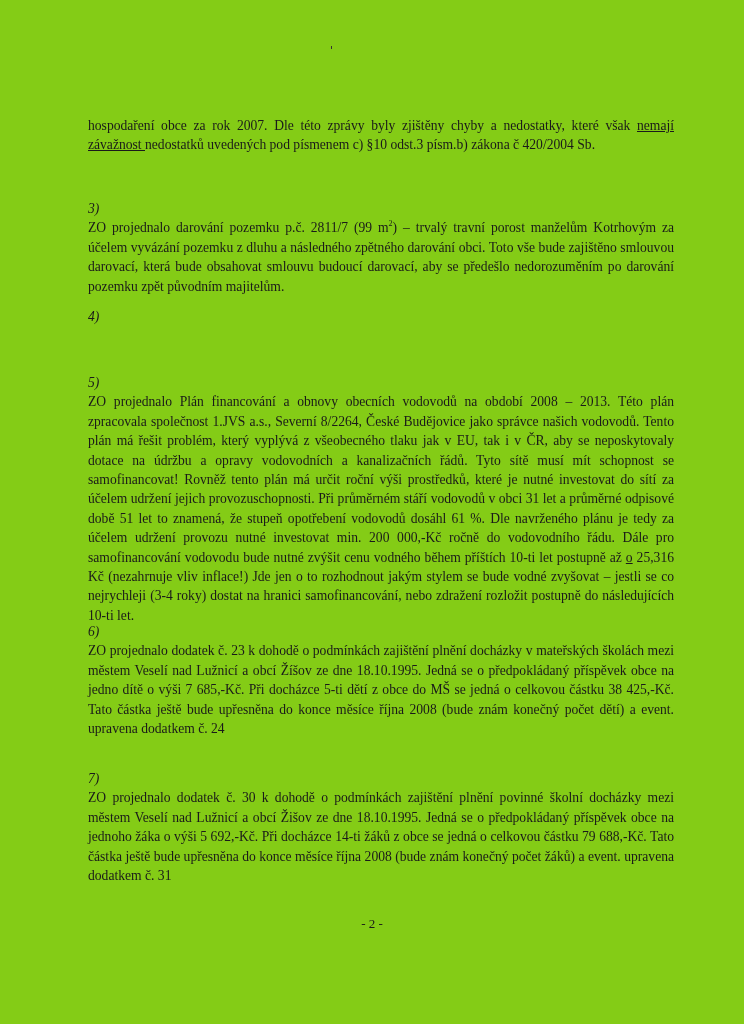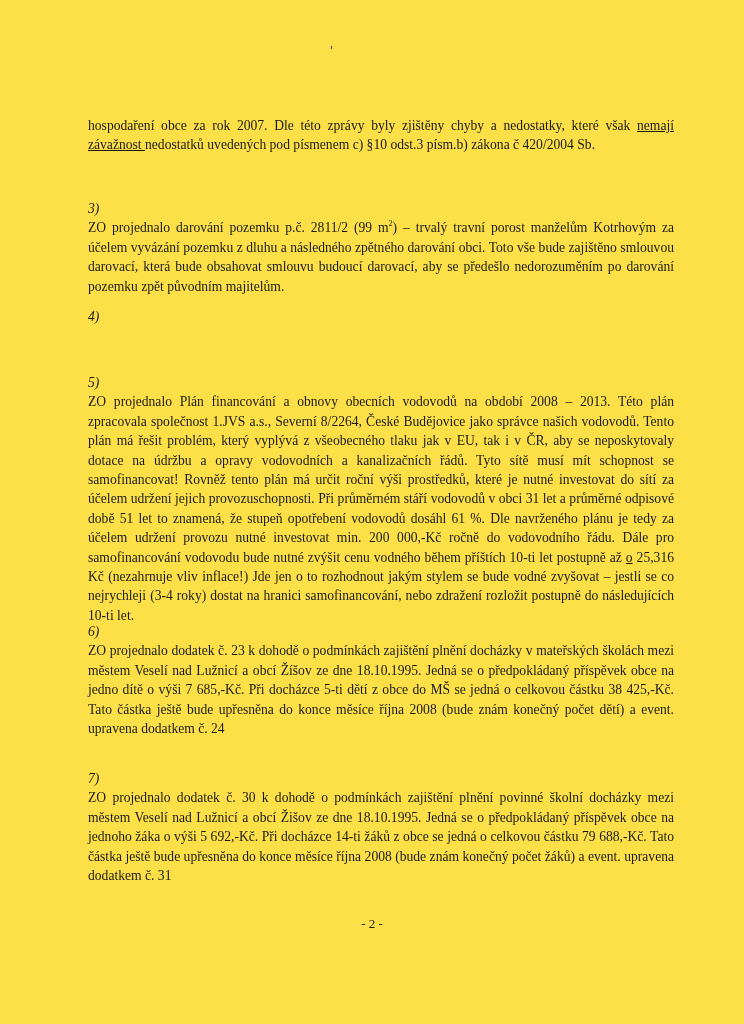--- a/index.html
+++ b/index.html
@@ -1,19 +1,19 @@
 <!DOCTYPE html>
 <html><head>
   <meta charset="utf-8">
   <style>
     html, body { margin: 0; padding: 0; background: #ffffff; }
     body { width: 744px; height: 1024px; position: relative; overflow: hidden; }
     .page {
       position: absolute; left: 0; top: 0; width: 744px; height: 1024px;
-      background: #fde047; color: #1a1a1a;
+      background: #84cc16; color: #1a1a1a;
       font-family: "Liberation Serif", serif; font-size: 13.6px;
     }
     .speck { position: absolute; left: 331px; top: 46px; width: 1px; height: 3px; background: #333; }
     .block { position: absolute; left: 88px; width: 586px; line-height: 19.4px; text-align: justify; }
     .block p { margin: 0; }
     .num { font-style: italic; display: block; line-height: 19.4px; }
     .u { text-decoration: underline; }
     .footer { position: absolute; left: 0; width: 744px; top: 916px; text-align: center; font-size: 13px; }
     sup { font-size: 8px; line-height: 0; }
   </style>
@@ -22,21 +22,21 @@
 
 <div class="page">
   <div class="speck"></div>
 
   <div class="block" style="top:116px;">
     <p><span>hospodaření obce za rok 2007. Dle této zprávy byly zjištěny chyby a nedostatky, které však</span> <span class="u">nemají závažnost </span><span>nedostatků uvedených pod písmenem c) §10 odst.3 písm.b) zákona č 420/2004</span> <span>Sb.</span></p>
   </div>
 
   <div class="block" style="top:199px;">
     <span class="num">3)</span>
-    <p><span>ZO projednalo darování pozemku p.č. 2811/2 (99 m</span><sup>2</sup><span>) – trvalý travní porost manželům Kotrhovým za účelem vyvázání pozemku z dluhu a následného zpětného darování obci. Toto vše bude zajištěno smlouvou darovací, která bude obsahovat smlouvu budoucí darovací, aby se předešlo nedorozuměním po darování pozemku zpět původním majitelům.</span></p>
+    <p><span>ZO projednalo darování pozemku p.č. 2811/7 (99 m</span><sup>2</sup><span>) – trvalý travní porost manželům Kotrhovým za účelem vyvázání pozemku z dluhu a následného zpětného darování obci. Toto vše bude zajištěno smlouvou darovací, která bude obsahovat smlouvu budoucí darovací, aby se předešlo nedorozuměním po darování pozemku zpět původním majitelům.</span></p>
   </div>
 
   <div class="block" style="top:307px;">
     <span class="num">4)</span>
   </div>
 
   <div class="block" style="top:373px;">
     <span class="num">5)</span>
     <p><span>ZO projednalo Plán financování a obnovy obecních vodovodů na období 2008 – 2013. Této plán zpracovala společnost 1.JVS a.s., Severní 8/2264, České Budějovice jako správce našich vodovodů. Tento plán má řešit problém, který vyplývá z  všeobecného tlaku jak v EU, tak i v ČR, aby se neposkytovaly dotace na údržbu a opravy vodovodních a kanalizačních řádů. Tyto sítě musí mít schopnost se samofinancovat! Rovněž tento plán má určit roční výši prostředků, které je nutné investovat do sítí za účelem udržení jejich provozuschopnosti. Při průměrném stáří vodovodů v obci 31 let a průměrné odpisové době 51 let to znamená, že stupeň opotřebení vodovodů dosáhl 61 %.  Dle navrženého plánu je tedy za účelem udržení provozu nutné investovat min. 200 000,-Kč ročně do vodovodního řádu. Dále pro samofinancování vodovodu bude nutné zvýšit cenu vodného během příštích 10-ti let postupně až </span><span class="u">o</span><span> 25,316 Kč (nezahrnuje vliv inflace!) Jde jen o to rozhodnout jakým stylem se bude vodné zvyšovat – jestli se co nejrychleji (3-4 roky) dostat na hranici samofinancování, nebo zdražení rozložit postupně do následujících 10-ti let.</span></p>
   </div>

